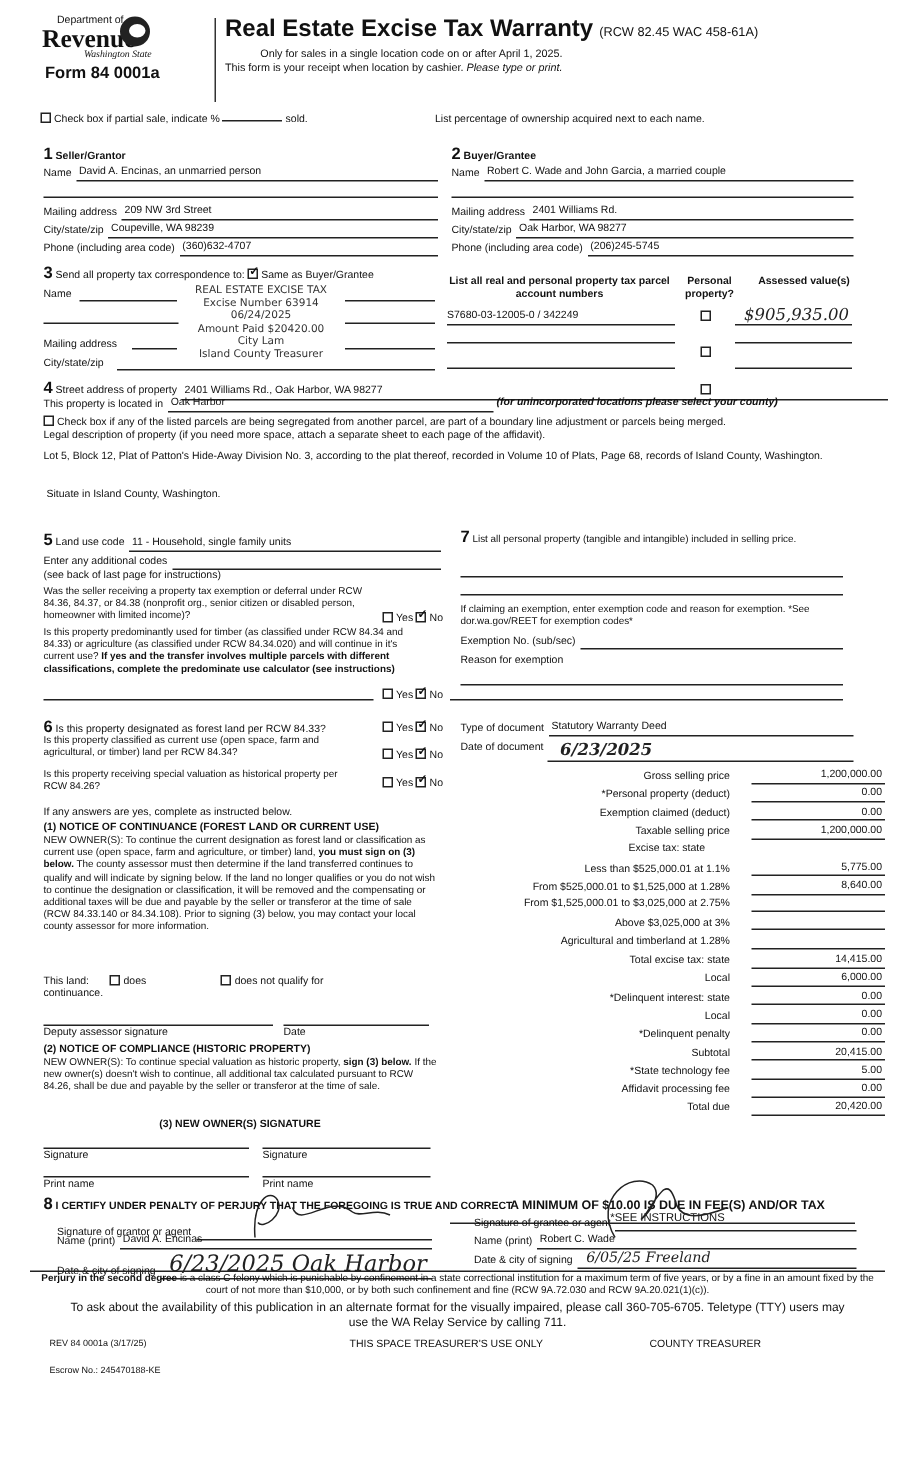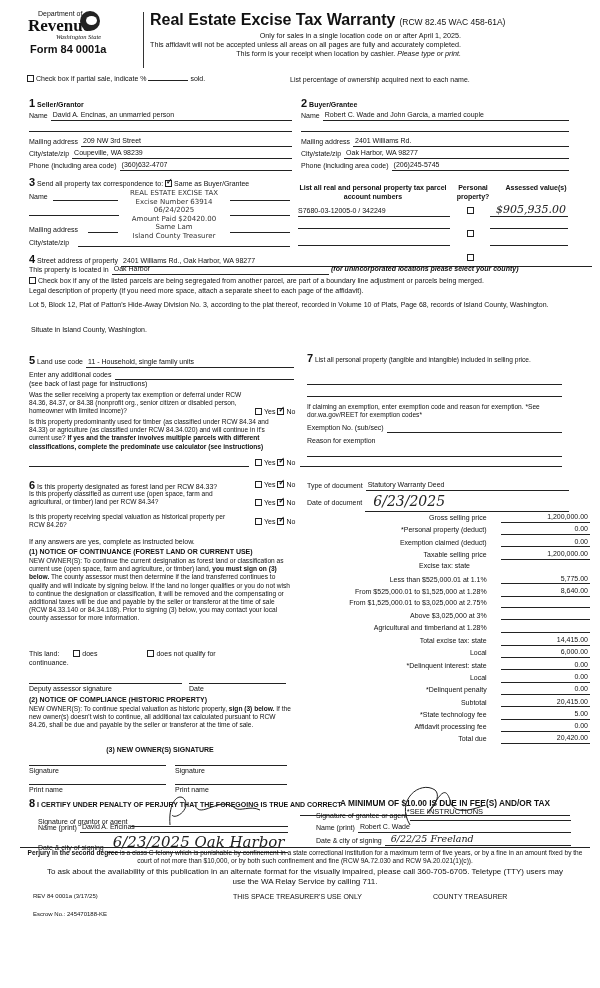--- a/index.html
+++ b/index.html
@@ -48,21 +48,20 @@
   <div class="wa">Washington State</div>
   <div class="formno">Form 84 0001a</div>
 </div>
 <div class="abs" id="logo-mark"></div>
 <div class="abs" id="vrule"></div>
 <div class="abs" id="title">
   <span>Real Estate Excise Tax Warranty</span><span class="rcw">(RCW 82.45 WAC 458-61A)</span>
 </div>
 <div class="abs" id="sub">
   <div>Only for sales in a single location code on or after April 1, 2025.</div>
-  <div>This affidavit will not be accepted unless all areas on all pages are fully and accurately completed.</div>
   <div><span>This form is your receipt when location by cashier.</span> <i>Please type or print.</i></div>
 </div>
 
 <div class="abs" style="left:27px;top:75px;">
   <span class="cb"></span><span>Check box if partial sale, indicate %</span>
   <span style="display:inline-block;width:40px;border-bottom:1px solid #222;"></span>
   <span>sold.</span>
 </div>
 <div class="abs" style="left:290px;top:76px;">List percentage of ownership acquired next to each name.</div>
 
@@ -120,21 +119,21 @@
 <div class="abs" style="left:29px;top:226px;">Mailing address</div>
 <div class="abs u" style="left:88px;top:232px;width:30px;"></div>
 <div class="abs u" style="left:230px;top:232px;width:60px;"></div>
 <div class="abs" style="left:29px;top:239px;">City/state/zip</div>
 <div class="abs u" style="left:78px;top:246px;width:212px;"></div>
 <div class="abs stamp" style="left:118px;top:189px;width:112px;">
   <div>REAL ESTATE EXCISE TAX</div>
   <div>Excise Number 63914</div>
   <div>06/24/2025</div>
   <div>Amount Paid $20420.00</div>
-  <div>Same Lam</div>
+  <div>City Lam</div>
   <div>Island County Treasurer</div>
 </div>
 
 <div class="abs b center" style="left:298px;top:184px;width:150px;">List all real and personal property tax parcel account numbers</div>
 <div class="abs b center" style="left:450px;top:184px;width:46px;">Personal property?</div>
 <div class="abs b center" style="left:505px;top:184px;width:62px;">Assessed value(s)</div>
 
 <div>
   <div class="abs u" style="left:298px;top:207px;width:152px;height:10px;">S7680-03-12005-0 / 342249</div>
   <span class="abs cb" style="left:467px;top:207px;"></span>
@@ -249,21 +248,21 @@
 <div class="abs u" style="left:175px;top:784px;width:112px;"></div>
 <div class="abs" style="left:29px;top:786px;">Print name</div>
 <div class="abs" style="left:175px;top:786px;">Print name</div>
 
 <div class="row" style="left:307px;top:481px;width:262px;">
   <span class="lbl">Type of document</span>
   <span class="val">Statutory Warranty Deed</span>
 </div>
 <div class="row" style="left:307px;top:493px;width:262px;">
   <span class="lbl" style="margin-bottom:4px;">Date of document</span>
-  <span class="val hand" style="font-size:14px;padding-left:8px;">6/23/2025</span>
+  <span class="val hand" style="font-size:11px;padding-left:8px;font-weight:bold;">6/23/2025</span>
 </div>
 
 <div id="calc-rows">
     <div class="calc" style="top: 513px;">
       <span class="cl">Gross selling price</span>
       <span class="cv">1,200,000.00</span>
     </div>
     <div class="calc" style="top: 525.3px;">
       <span class="cl">*Personal property (deduct)</span>
       <span class="cv">0.00</span>
@@ -358,21 +357,21 @@
 <div class="row" style="left:316px;top:811px;width:255px;">
   <span class="lbl">Signature of grantee or agent</span>
   <span class="val">&nbsp;</span>
 </div>
 <div class="row" style="left:316px;top:823px;width:255px;">
   <span class="lbl">Name (print)</span>
   <span class="val">Robert C. Wade</span>
 </div>
 <div class="row" style="left:316px;top:833px;width:255px;">
   <span class="lbl">Date &amp; city of signing</span>
-  <span class="val hand" style="font-size:9.5px;padding-left:6px;">6/22/25 Freeland</span>
+  <span class="val hand" style="font-size:9.5px;padding-left:6px;">6/05/25 Freeland</span>
 </div>
 
 <svg class="abs" style="left:140px;top:790px;" width="130" height="40">
   <path d="M30 35 C 28 10, 40 2, 45 10 C 50 20, 35 30, 32 25 M55 15 C 60 30, 80 5, 95 18 C 100 22, 110 15, 120 20" stroke="#222" fill="none" stroke-width="1"></path>
 </svg>
 <svg class="abs" style="left:390px;top:780px;" width="110" height="50">
   <path d="M20 45 C 5 20, 30 0, 45 10 C 55 20, 30 40, 40 30 C 50 15, 55 5, 60 20 C 62 30, 70 35, 95 25" stroke="#222" fill="none" stroke-width="1"></path>
 </svg>
 
 <div class="abs u" style="left:20px;top:847px;width:570px;"></div>

